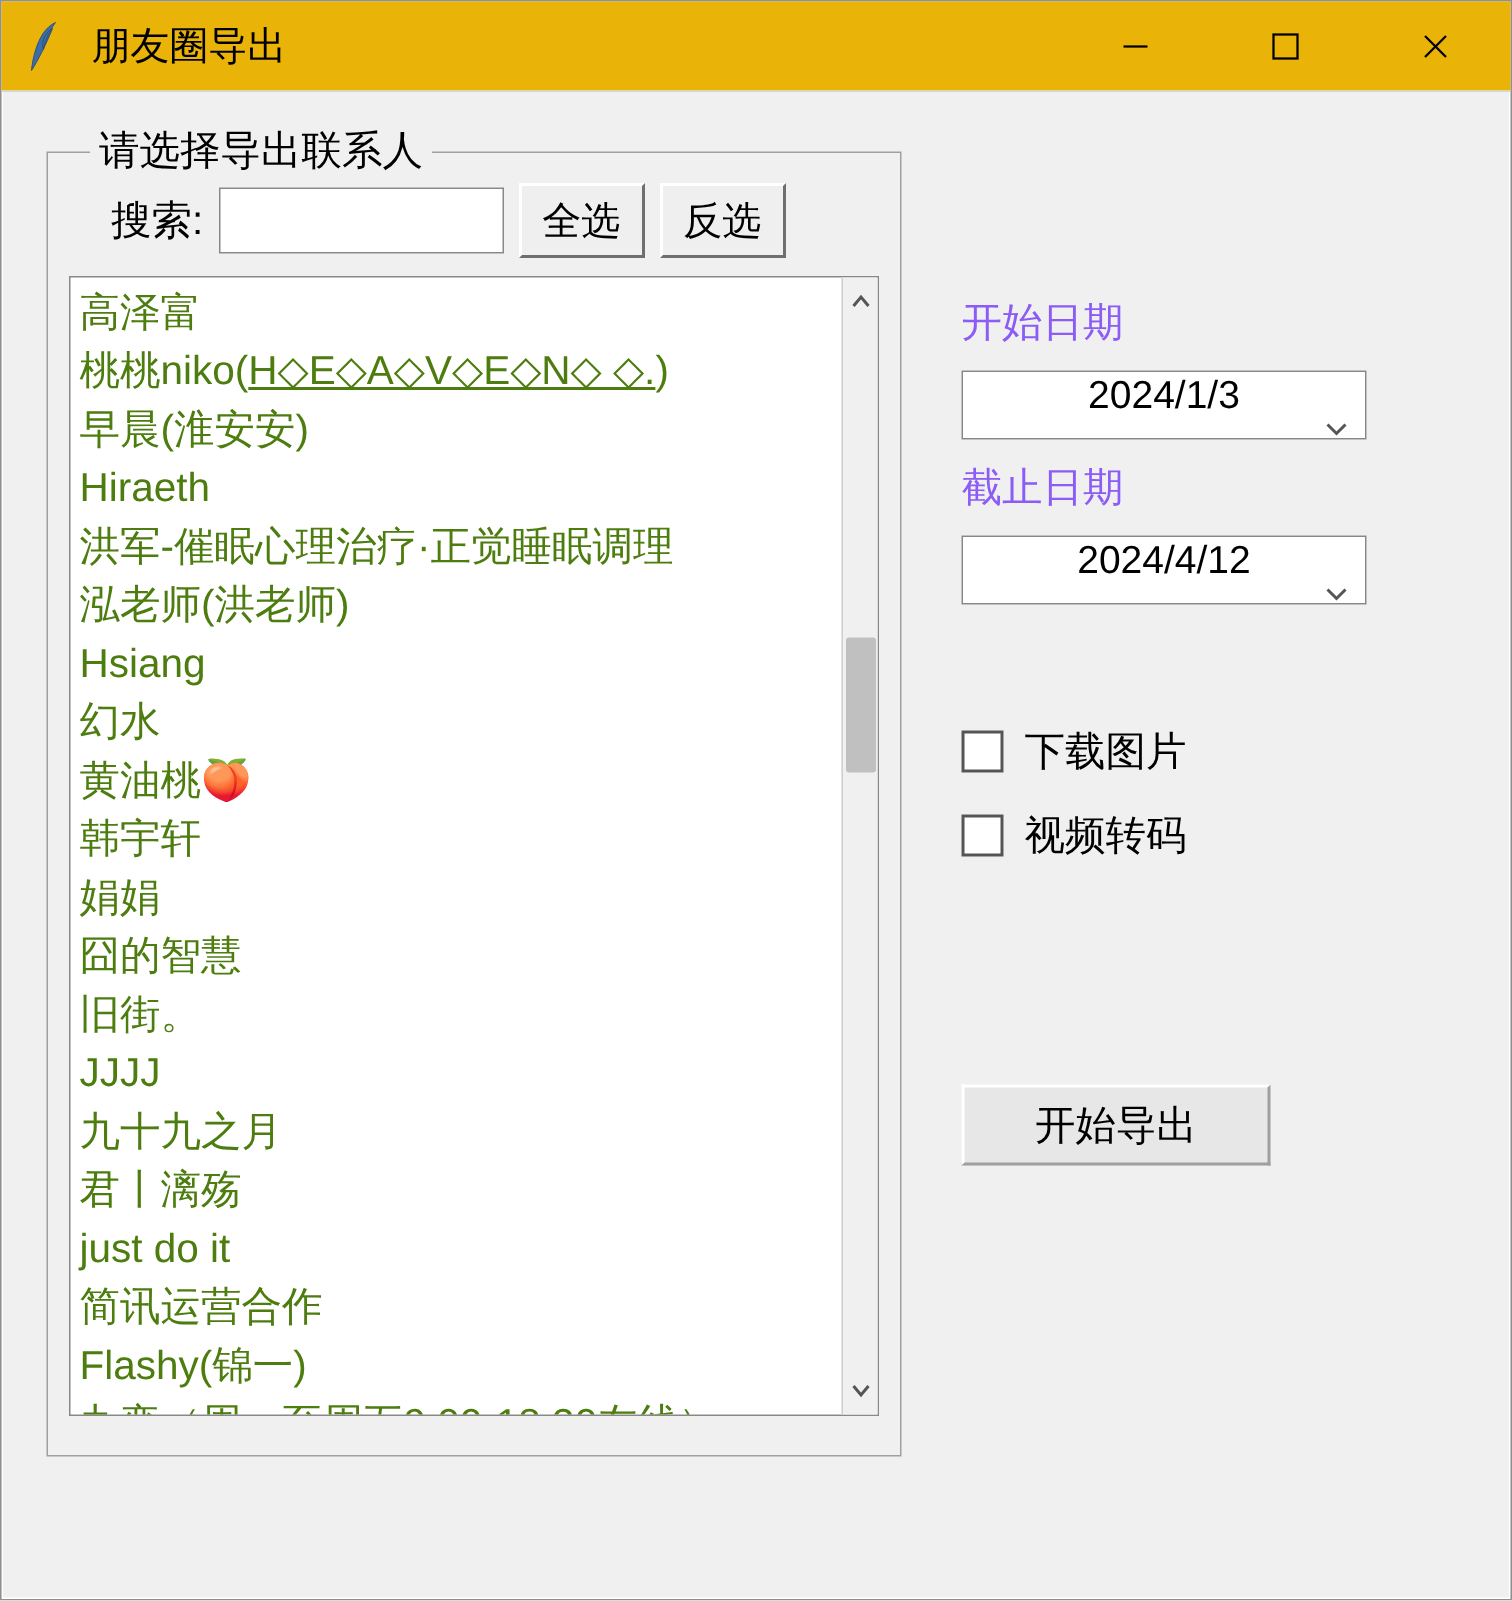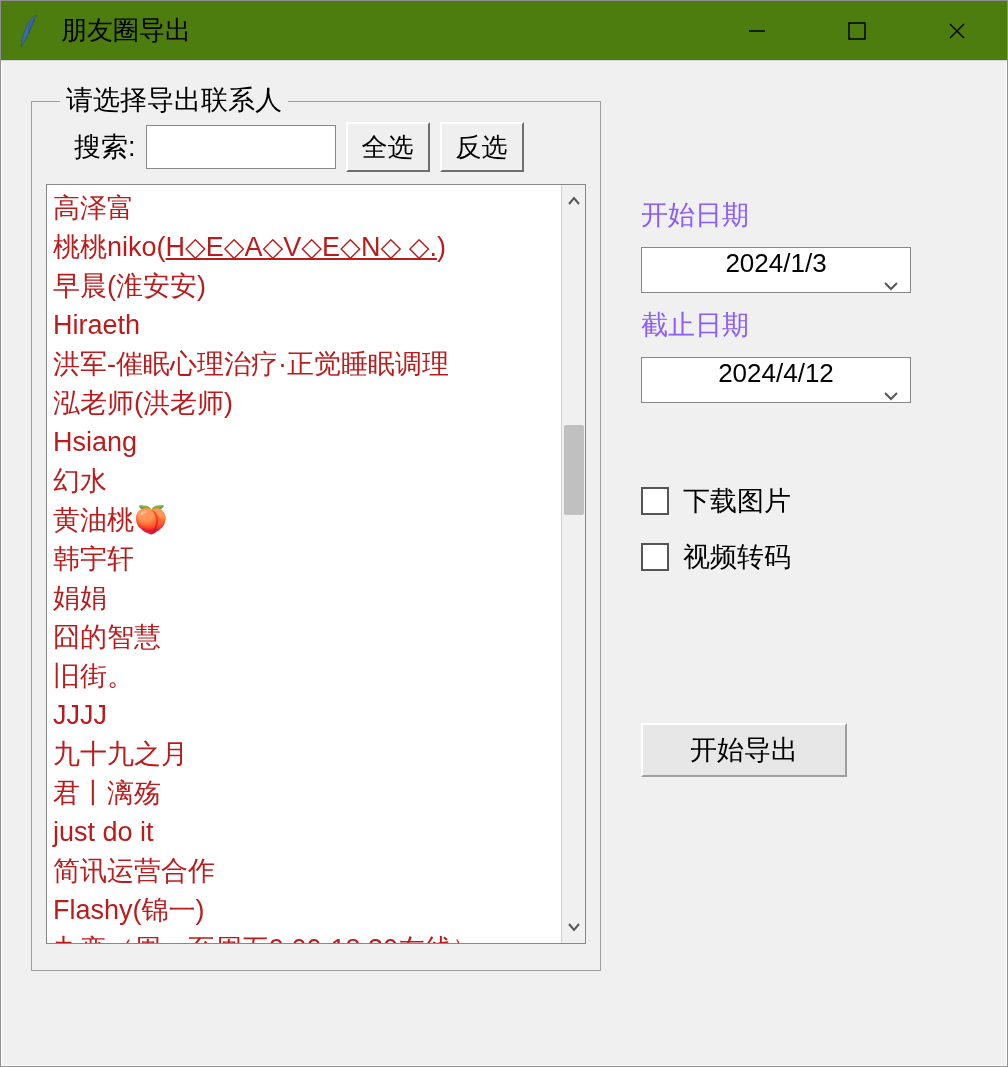--- a/index.html
+++ b/index.html
@@ -15,21 +15,21 @@
     width: 1008px;
     height: 1067px;
     border: 1px solid #8f8f8f;
     background: #f0f0f0;
     display: flex;
     flex-direction: column;
     box-shadow: inset 0 0 0 1px #fff;
   }
   .titlebar {
     height: 60px;
-    background: #4d7c0f;
+    background: #eab308;
     display: flex;
     align-items: center;
     padding: 0 0 0 14px;
     border-bottom: 1px solid #d5d5d5;
   }
   .titlebar .app-icon {
     width: 28px;
     height: 40px;
     margin-right: 18px;
     display:flex; align-items:center; justify-content:center;
@@ -118,21 +118,21 @@
   }
   .listbox {
     flex: 1;
     overflow: hidden;
     padding: 4px 6px;
   }
   .list-item {
     font-size: 27px;
     line-height: 39px;
     white-space: nowrap;
-    color: #b91c1c;
+    color: #4d7c0f;
   }
   .list-item .decorated { text-decoration: underline; }
   .scrollbar {
     width: 24px;
     background: #f0f0f0;
     position: relative;
     border-left: 1px solid #cfcfcf;
     display: flex;
     flex-direction: column;
     align-items: center;

